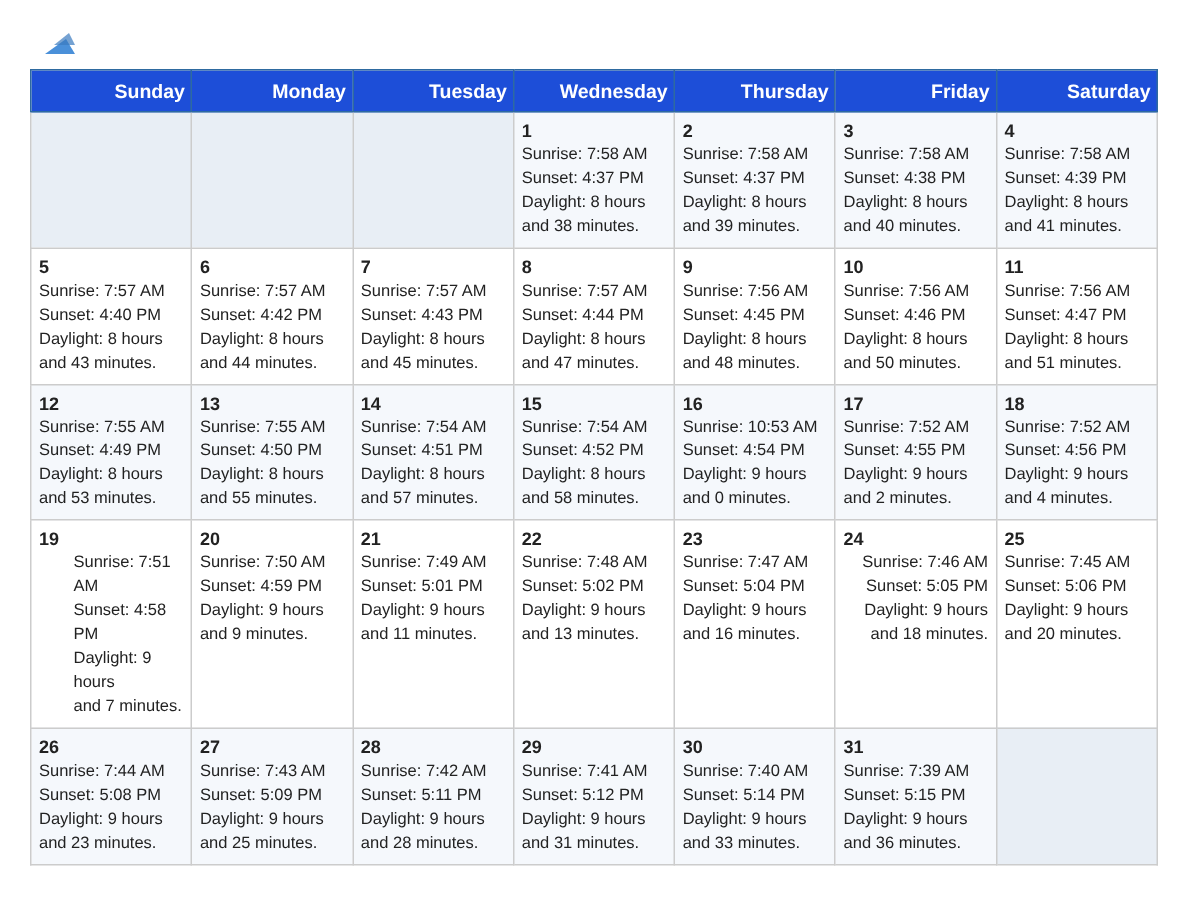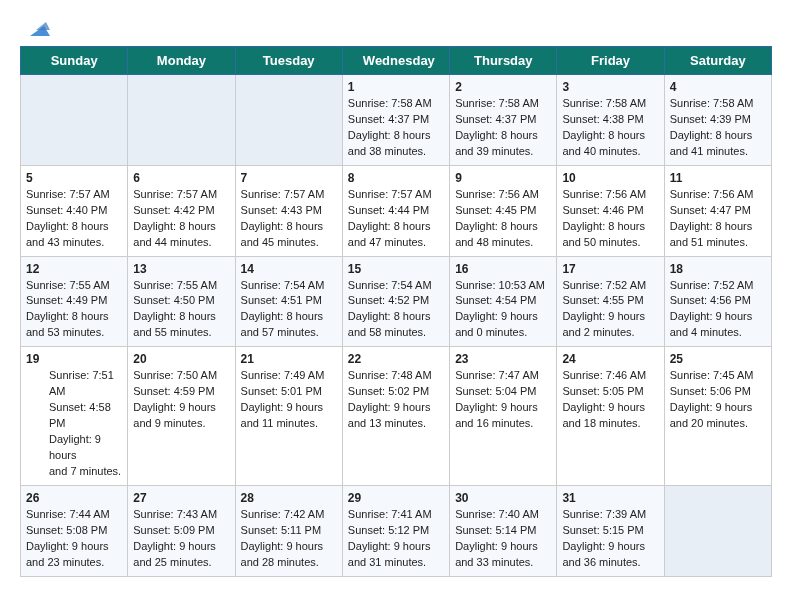--- a/index.html
+++ b/index.html
@@ -50,26 +50,26 @@
       font-size: 15px;
       color: #555;
       font-weight: normal;
     }
     table {
       width: 100%;
       border-collapse: collapse;
       table-layout: fixed;
     }
     thead th {
-      background: #0f766e;
+      background: #1d4ed8;
       color: #fff;
       font-size: 13px;
       font-weight: bold;
-      padding: 6px 20px;
-      text-align: center;
+      padding: 6px 4px;
+      text-align: right;
       border: 1px solid #2e6aa0;
     }
     tbody td {
       vertical-align: top;
       border: 1px solid #ccc;
       padding: 5px 5px;
       font-size: 10.5px;
       color: #222;
       background: #fff;
       height: 82px;
@@ -299,21 +299,21 @@
           </td>
           <td>
             <span class="day-num">23</span>
             <div class="cell-info" style="white-space: pre-line;">Sunrise: 7:47 AM
 Sunset: 5:04 PM
 Daylight: 9 hours
 and 16 minutes.</div>
           </td>
           <td>
             <span class="day-num">24</span>
-            <div class="cell-info" style="white-space: pre-line;">Sunrise: 7:46 AM
+            <div class="cell-info" style="white-space: pre-line; text-align: right;">Sunrise: 7:46 AM
 Sunset: 5:05 PM
 Daylight: 9 hours
 and 18 minutes.</div>
           </td>
           <td>
             <span class="day-num">25</span>
             <div class="cell-info" style="white-space: pre-line;">Sunrise: 7:45 AM
 Sunset: 5:06 PM
 Daylight: 9 hours
 and 20 minutes.</div>

